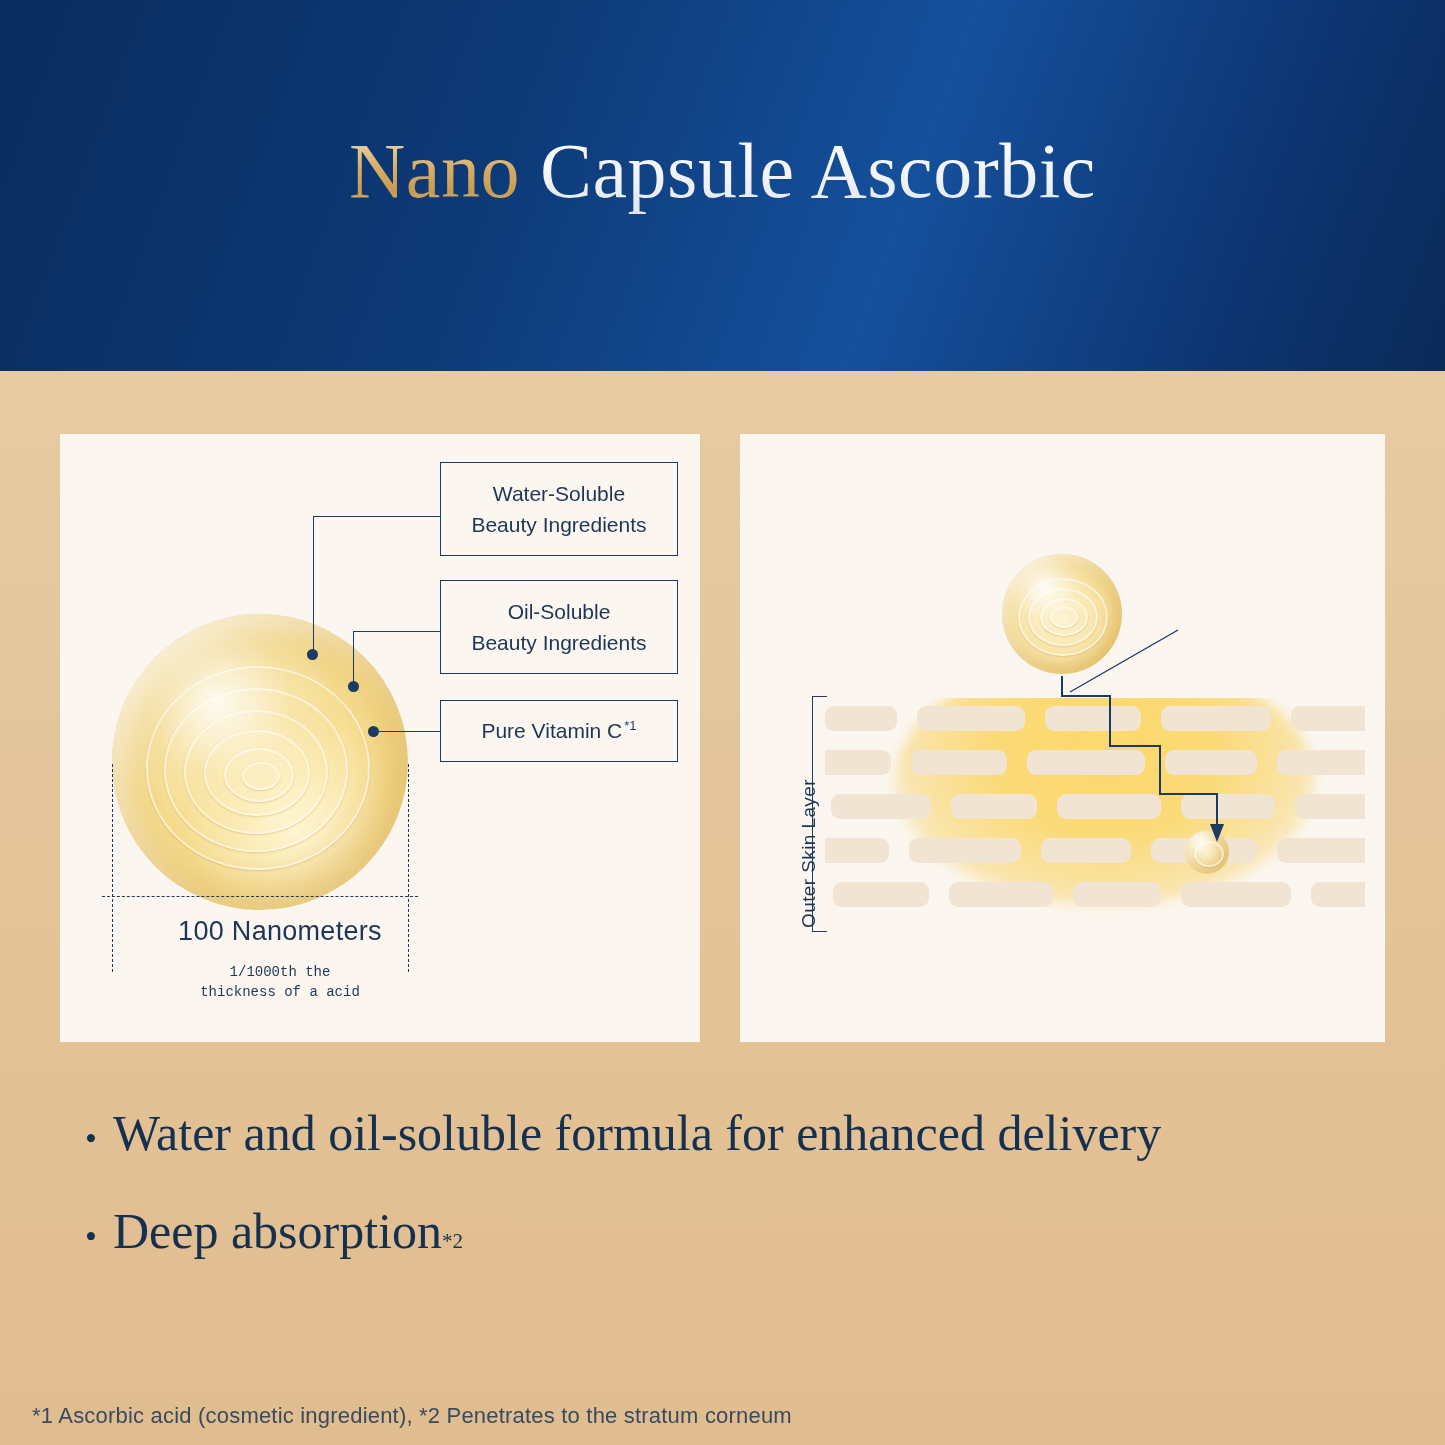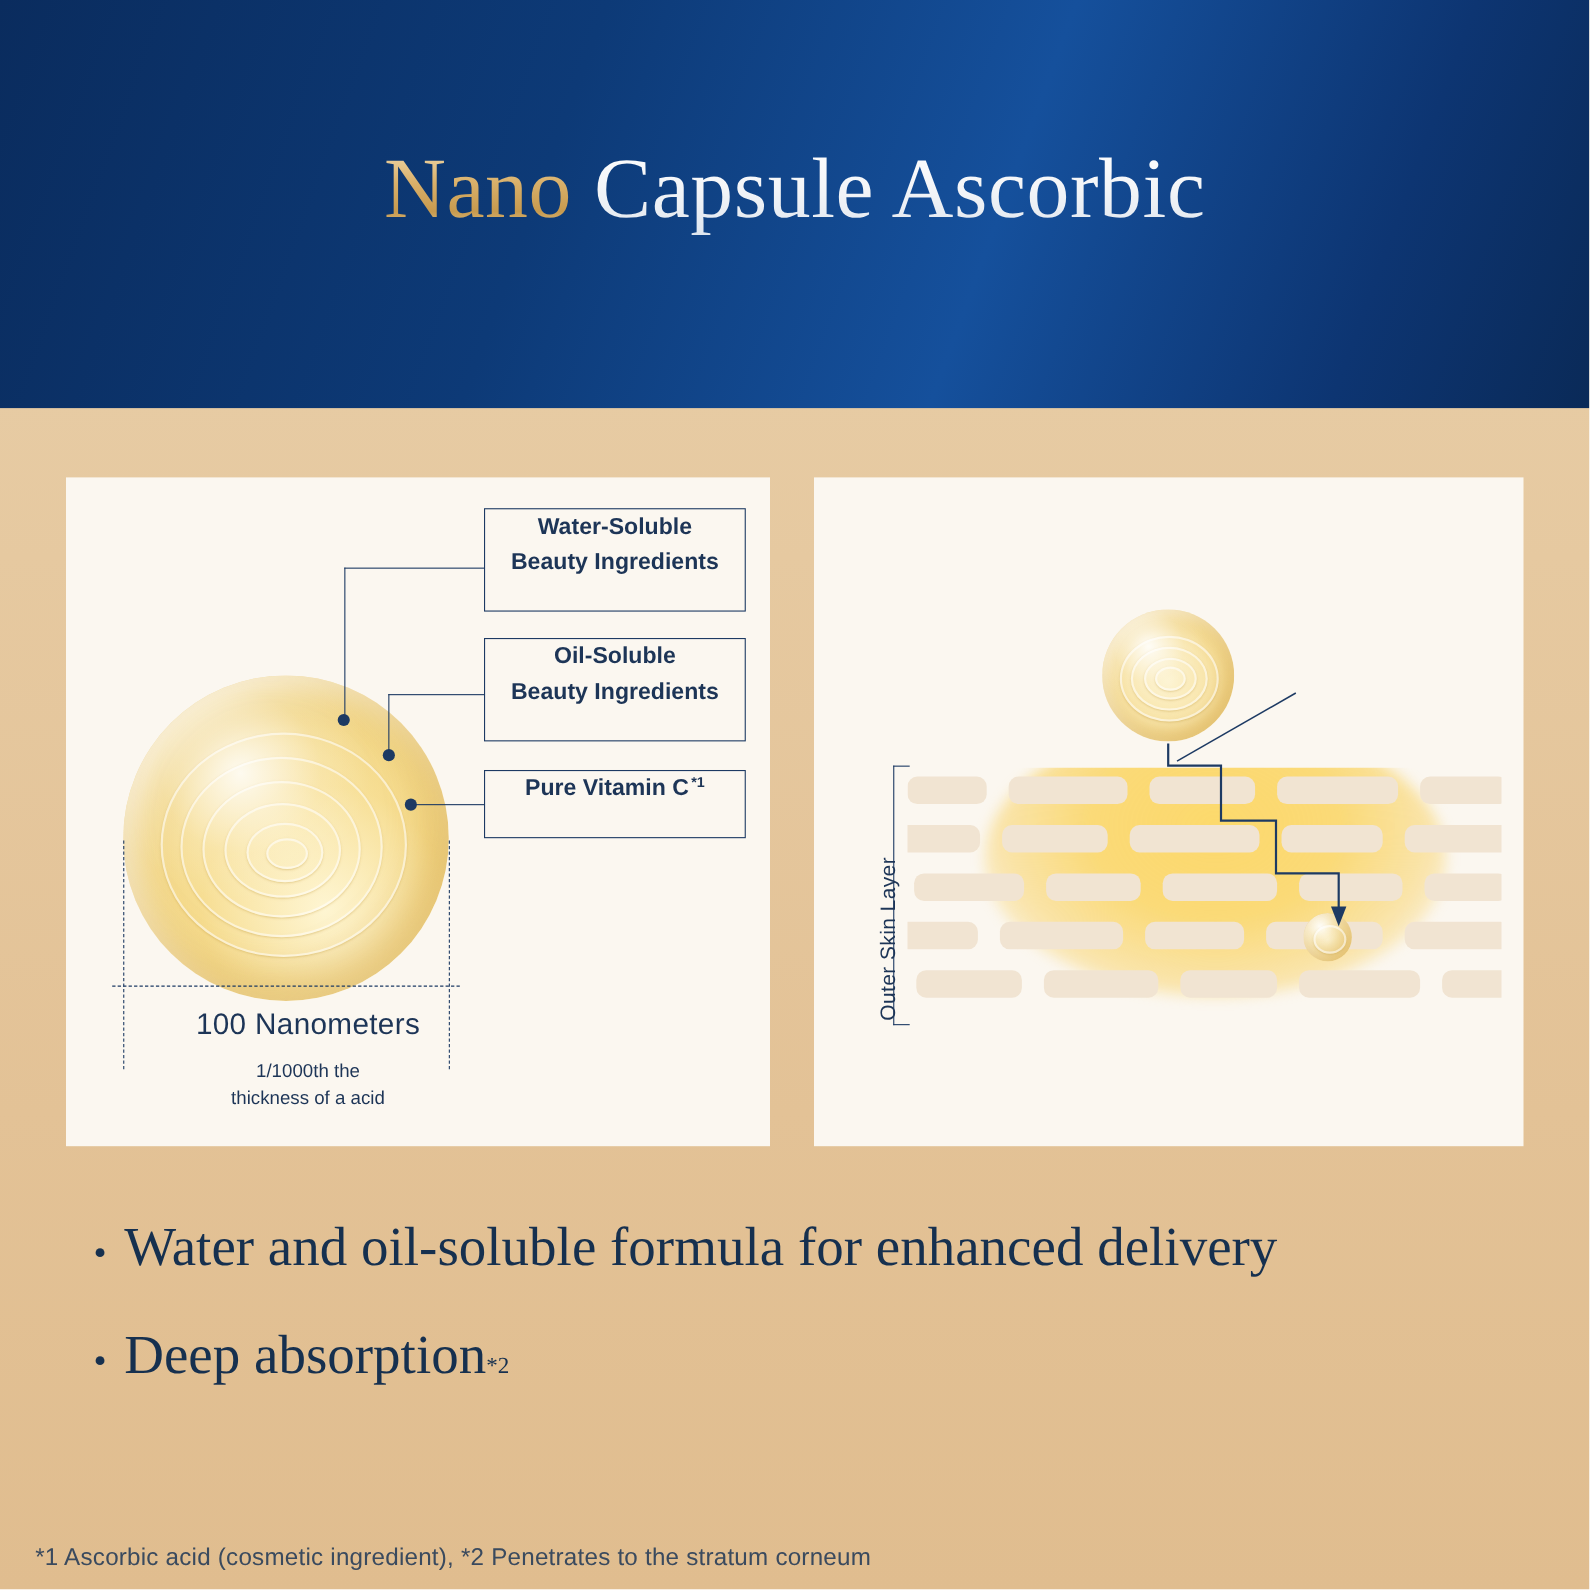--- a/index.html
+++ b/index.html
@@ -74,24 +74,23 @@
   
   .callout {
     position: absolute;
     border: 1px solid #1d3a63;
     background: #fbf7f0;
     color: #1d3557;
     font-size: 21px;
     line-height: 1.5;
     text-align: center;
     display: flex;
-    align-items: flex-start;
+    align-items: center;
     justify-content: center;
     box-sizing: border-box;
-    font-weight: bold;
   }
   .callout .sup {
     font-size: 13px;
     vertical-align: super;
     margin-left: 2px;
   }
 
   
   .drop-big {
     position: absolute;
@@ -141,22 +140,23 @@
   .meas-label {
     position: absolute;
     color: #1d3557;
     text-align: center;
   }
   .meas-main {
     font-size: 27px;
     letter-spacing: 0.3px;
   }
   .meas-sub {
-    font-size: 17px;
+    font-size: 14px;
     line-height: 1.45;
+    font-family: Liberation Mono, monospace;
   }
 
   
   .skin-wrap {
     position: absolute;
     left: 85px;
     top: 264px;
     width: 540px;
     height: 230px;
     overflow: hidden;

